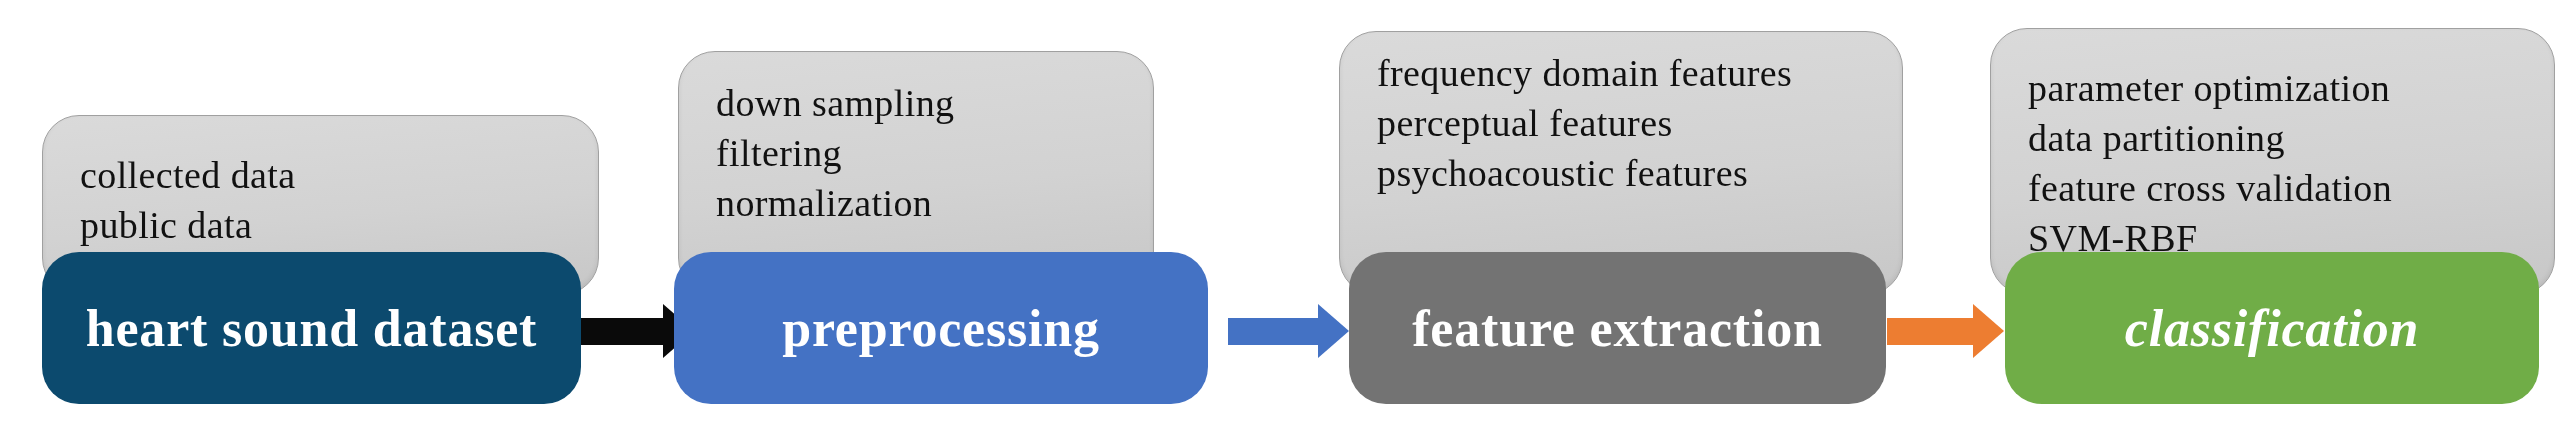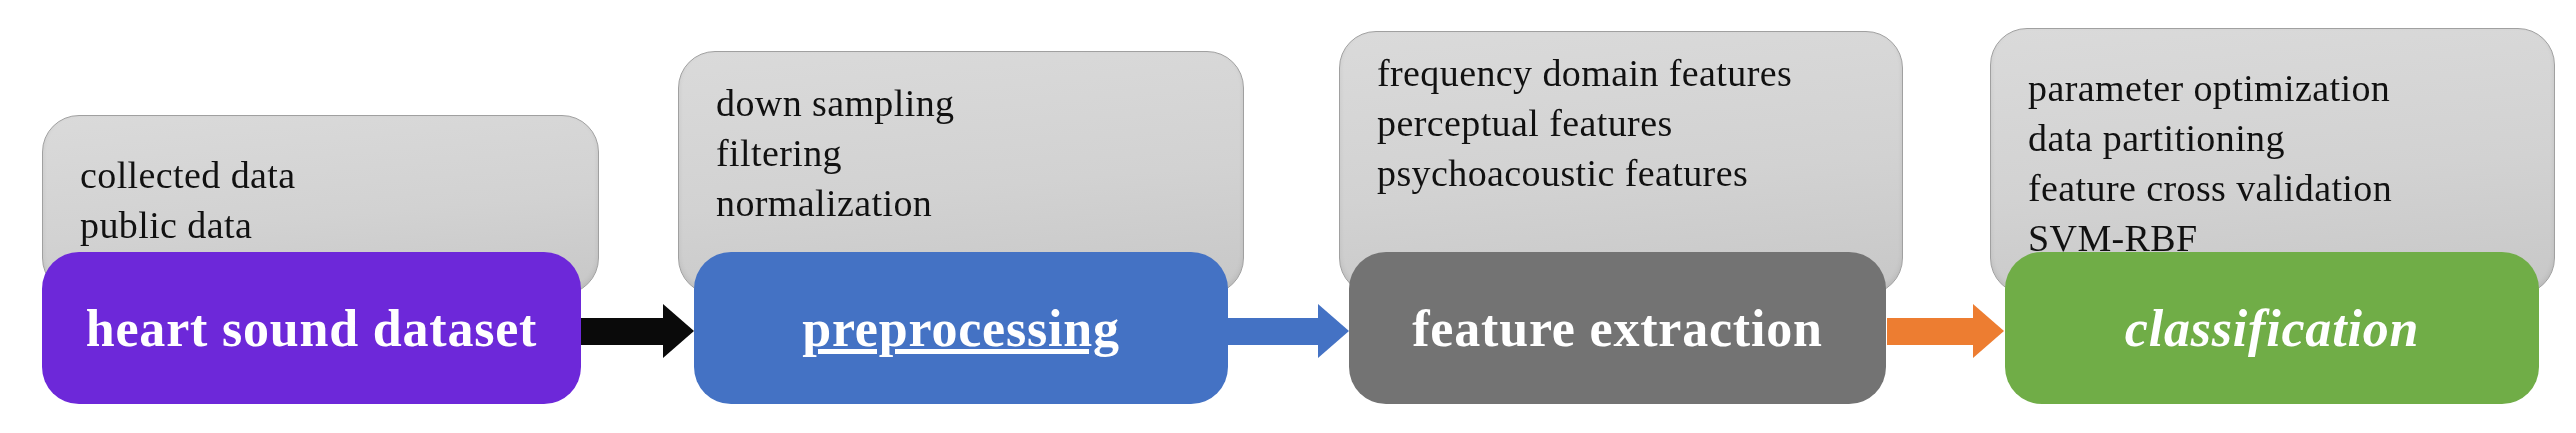--- a/index.html
+++ b/index.html
@@ -13,42 +13,42 @@
   
   .note-box{
     position:absolute;
     box-sizing:border-box;
     border-radius:37px;
     border:1.6px solid #a0a0a0;
     background:linear-gradient(175deg,#dadada 0%,#d2d2d2 55%,#c7c7c7 100%);
     box-shadow:inset 0 -2.4px 4.9px rgba(0,0,0,0.08);
   }
   .note-box.c1{left:35px;top:115px;width:557px;height:180px;margin-left:7px;}
-  .note-box.c2{left:678px;top:51px;width:566px;height:244px;}
+  .note-box.c2{left:678px;top:51px;width:476px;height:244px;}
   .note-box.c3{left:1339px;top:31px;width:564px;height:264px;}
   .note-box.c4{left:1990px;top:27.5px;width:565px;height:267px;}
   .notes{
     position:absolute;left:37px;right:13px;
     font-size:38px;line-height:50px;color:#111111;
     letter-spacing:0.4px;white-space:nowrap;
   }
   .c1 .notes{top:34px;}
   .c2 .notes{top:26px;}
   .c3 .notes{top:16px;}
   .c4 .notes{top:34px;}
   
   .stage-box{
     position:absolute;top:252px;height:152px;
     border-radius:37px;
     display:flex;align-items:center;justify-content:center;
     color:#ffffff;font-weight:bold;font-size:52px;
     letter-spacing:0.8px;white-space:nowrap;
   }
-  .stage-box.s1{left:42px;width:539px;background:#6d28d9;}
-  .stage-box.s2{left:694px;width:534px;background:#4472c4;text-decoration:underline;}
+  .stage-box.s1{left:42px;width:539px;background:#0c4a6e;}
+  .stage-box.s2{left:674px;width:534px;background:#4472c4;}
   .stage-box.s3{left:1349px;width:537px;background:#737373;}
   .stage-box.s4{left:2005px;width:534px;background:#70ad47;font-style:italic;}
   
   .arrow{position:absolute;top:304px;height:55px;}
   .arrow .shaft{
     position:absolute;left:0;top:13.8px;height:27.5px;
     width:calc(100% - 31px);
     background:currentColor;
   }
   .arrow .head{

